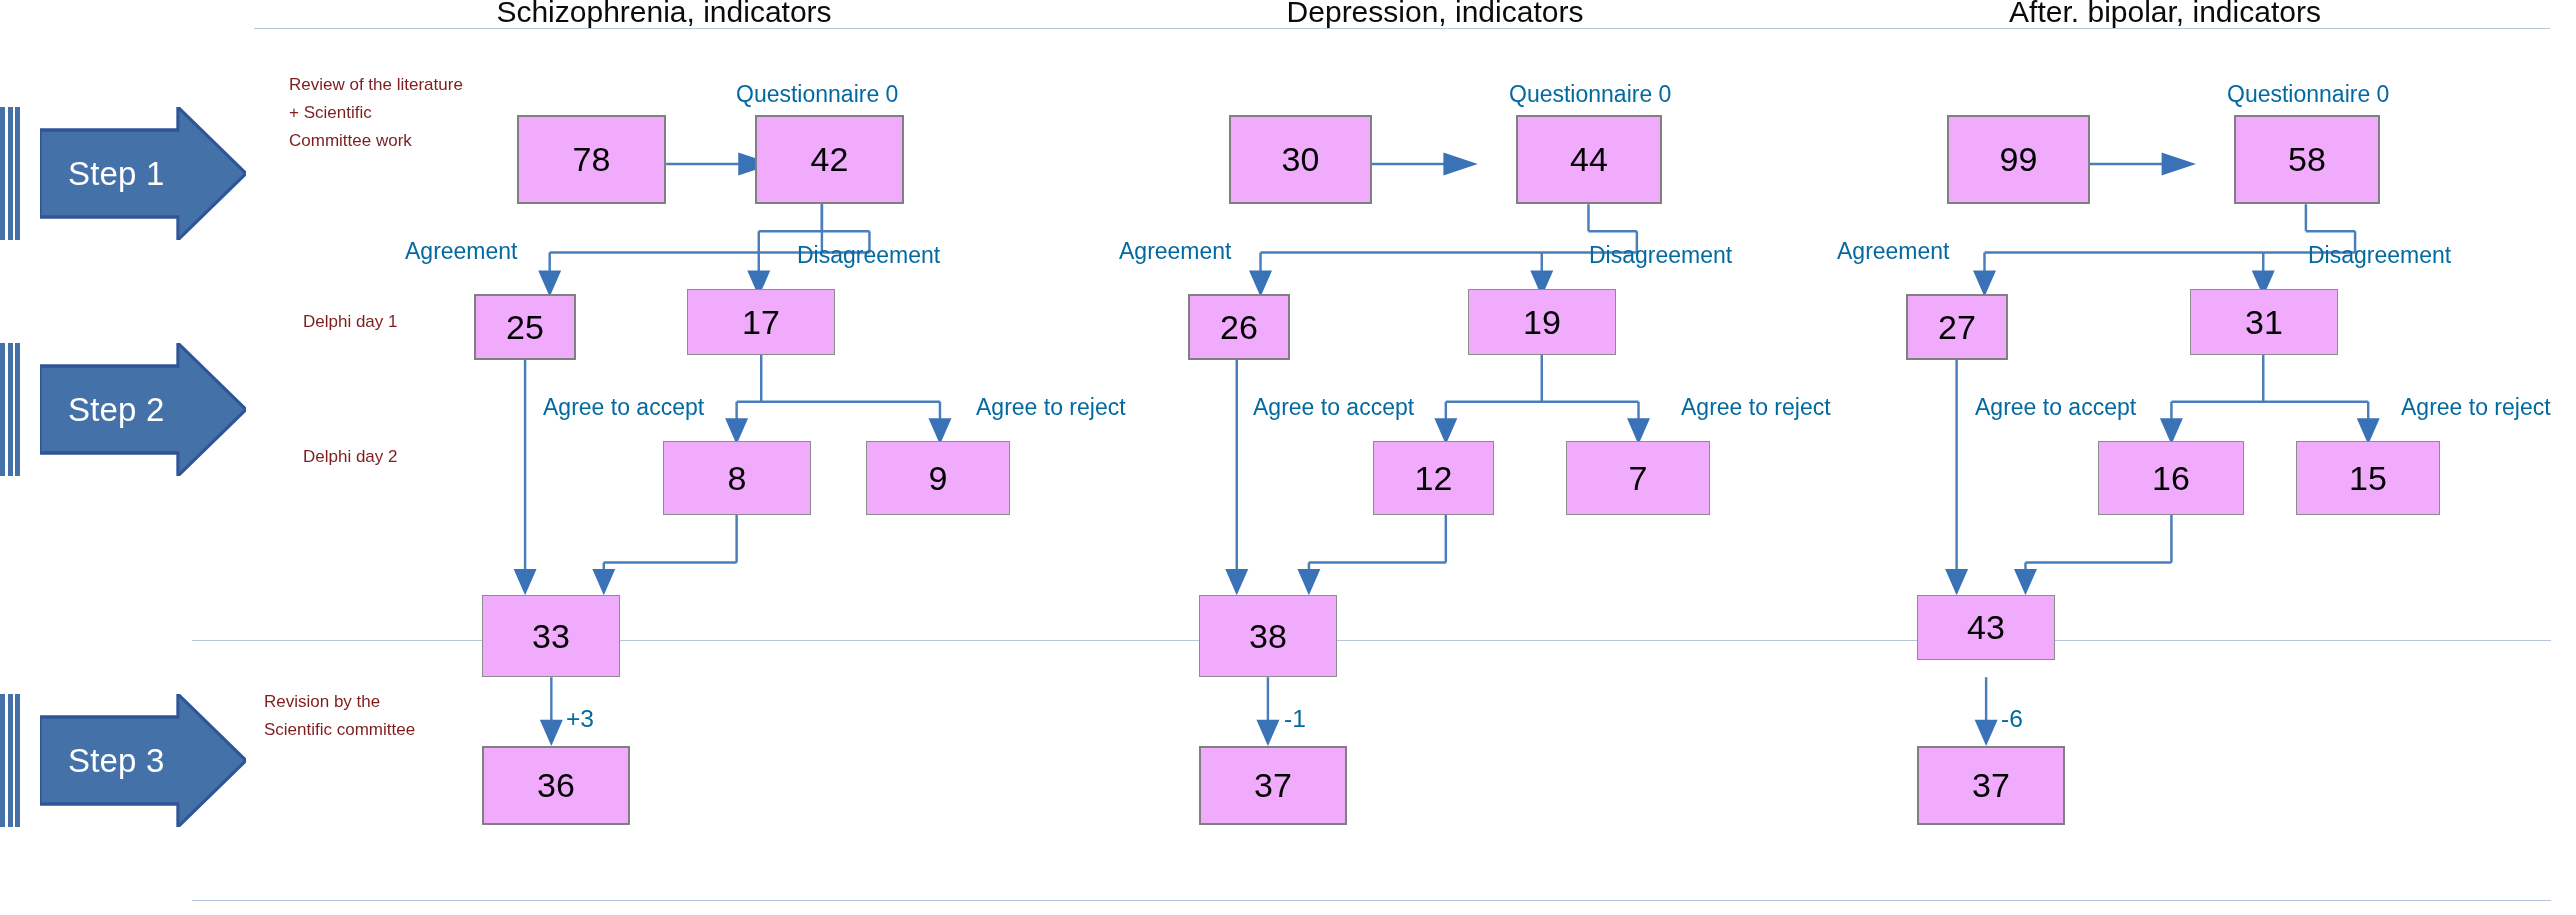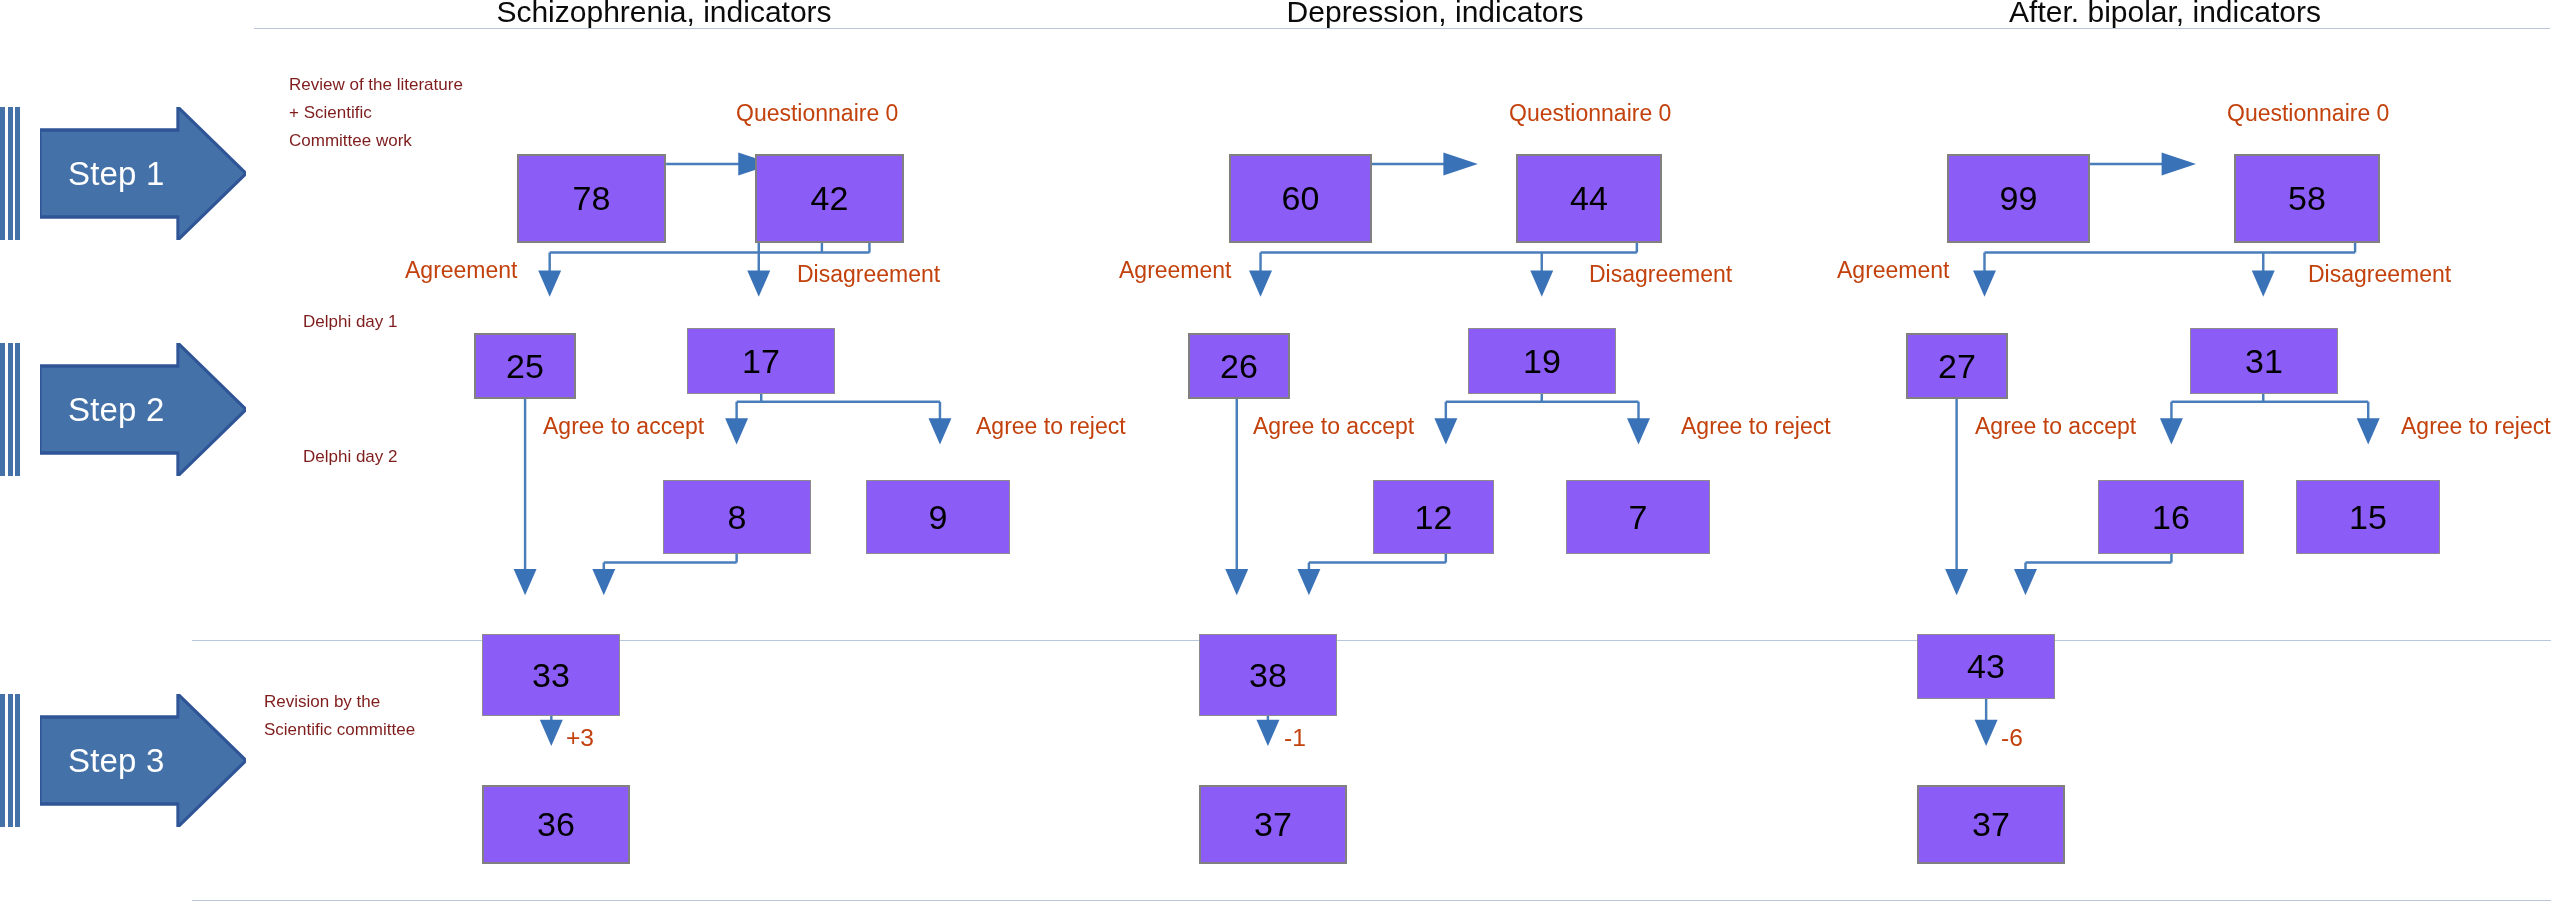--- a/index.html
+++ b/index.html
@@ -80,39 +80,37 @@
     font-size:17px;
     line-height:28px;
     color:#7f1d1d;
     white-space:pre-line;
   }
 
   
   .nbox{
     position:absolute;
     box-sizing:border-box;
-    background:#8b5cf6;
+    background:#f0abfc;
     border:2.5px solid #808080;
     display:flex;
     align-items:center;
     justify-content:center;
     font-size:34px;
     color:#000000;
-    margin-top:39px;
   }
   .nbox.thin{ border-width:1.6px; border-color:#8c8c8c; }
 
   
   .cap{
     position:absolute;
     font-size:23px;
     line-height:24.6px;
     white-space:nowrap;
-    color:#c2410c;
-    margin-top:19px;
+    color:#0369a1;
   }
   .cap.sm{ font-size:24.6px; }
 
   
   .links{
     position:absolute;
     left:0;top:0;
     width:2576px;
     height:915px;
     pointer-events:none;
@@ -262,21 +260,21 @@
 
   <div class="cap" style="left:976px;top:395px;">Agree to reject</div>
   <div class="nbox thin" style="left:866px;top:441px;width:144px;height:74px;">9</div>
 
   <div class="nbox thin" style="left:482px;top:595px;width:138px;height:82px;">33</div>
 
   <div class="cap sm" style="left:566px;top:707px;">+3</div>
 
   <div class="nbox" style="left:482px;top:746px;width:148px;height:79px;">36</div>
 
-  <div class="nbox" style="left:1229px;top:115px;width:143px;height:89px;">60</div>
+  <div class="nbox" style="left:1229px;top:115px;width:143px;height:89px;">30</div>
   <div class="cap" style="left:1509px;top:82px;">Questionnaire 0</div>
   <div class="nbox" style="left:1516px;top:115px;width:146px;height:89px;">44</div>
 
   <div class="cap" style="left:1119px;top:239px;">Agreement</div>
   <div class="nbox" style="left:1188px;top:294px;width:102px;height:66px;">26</div>
 
   <div class="cap" style="left:1589px;top:243px;">Disagreement</div>
   <div class="nbox thin" style="left:1468px;top:289px;width:148px;height:66px;">19</div>
 
   <div class="cap" style="left:1253px;top:395px;">Agree to accept</div>

